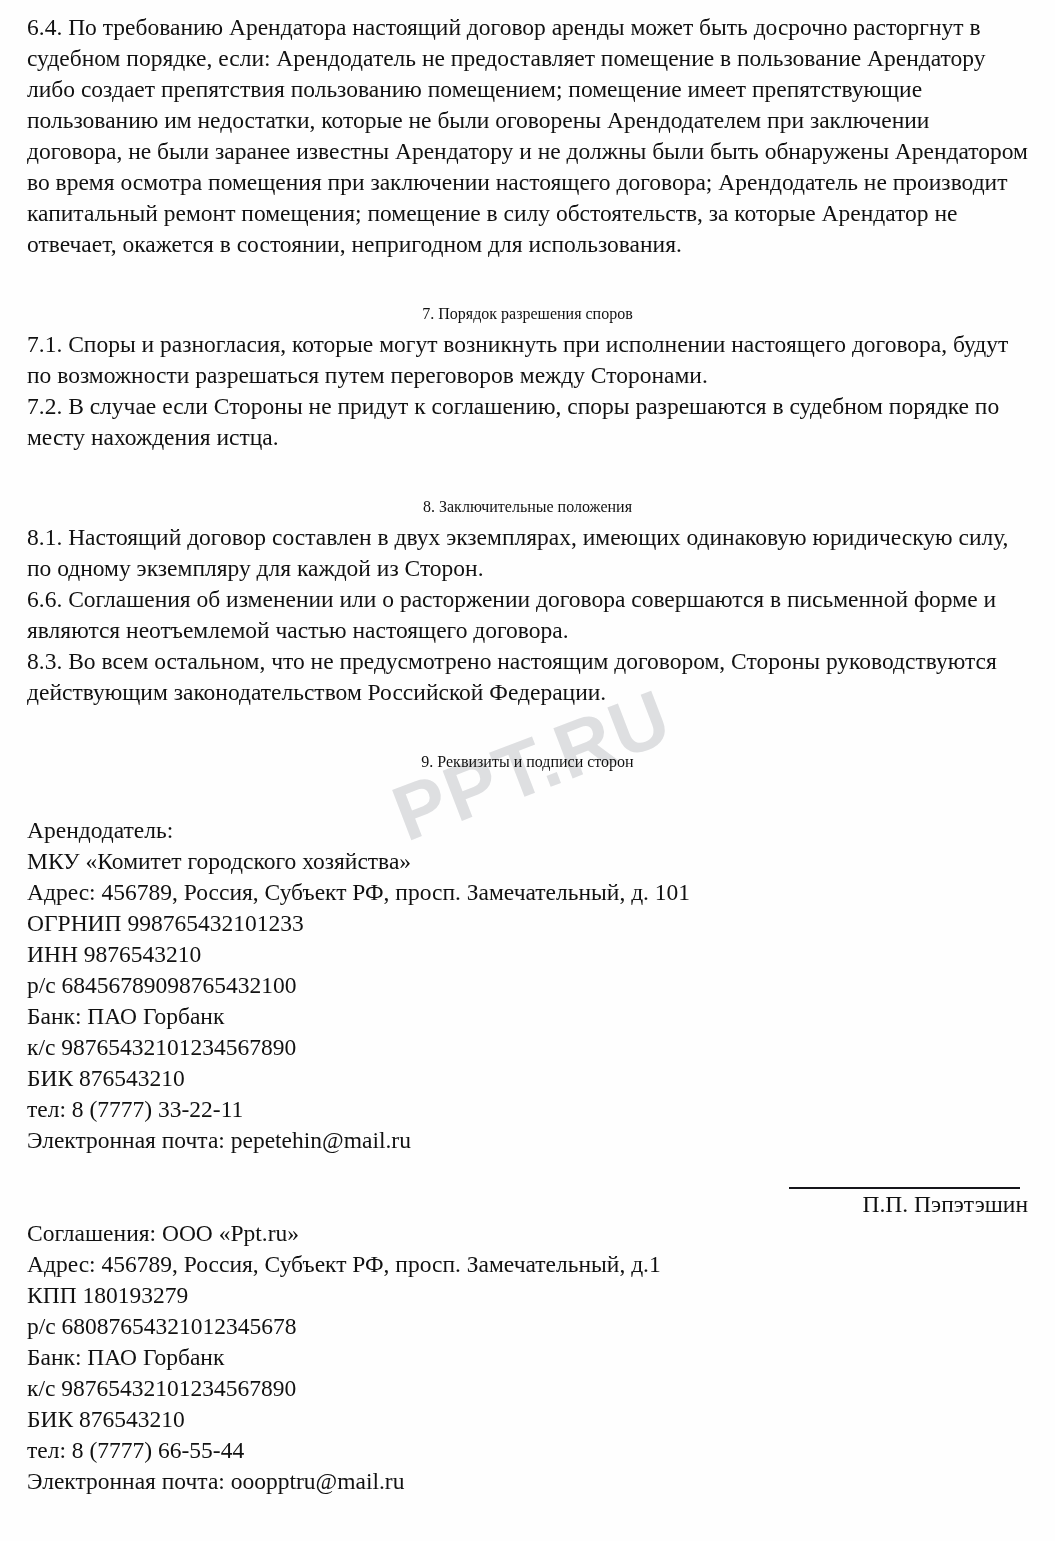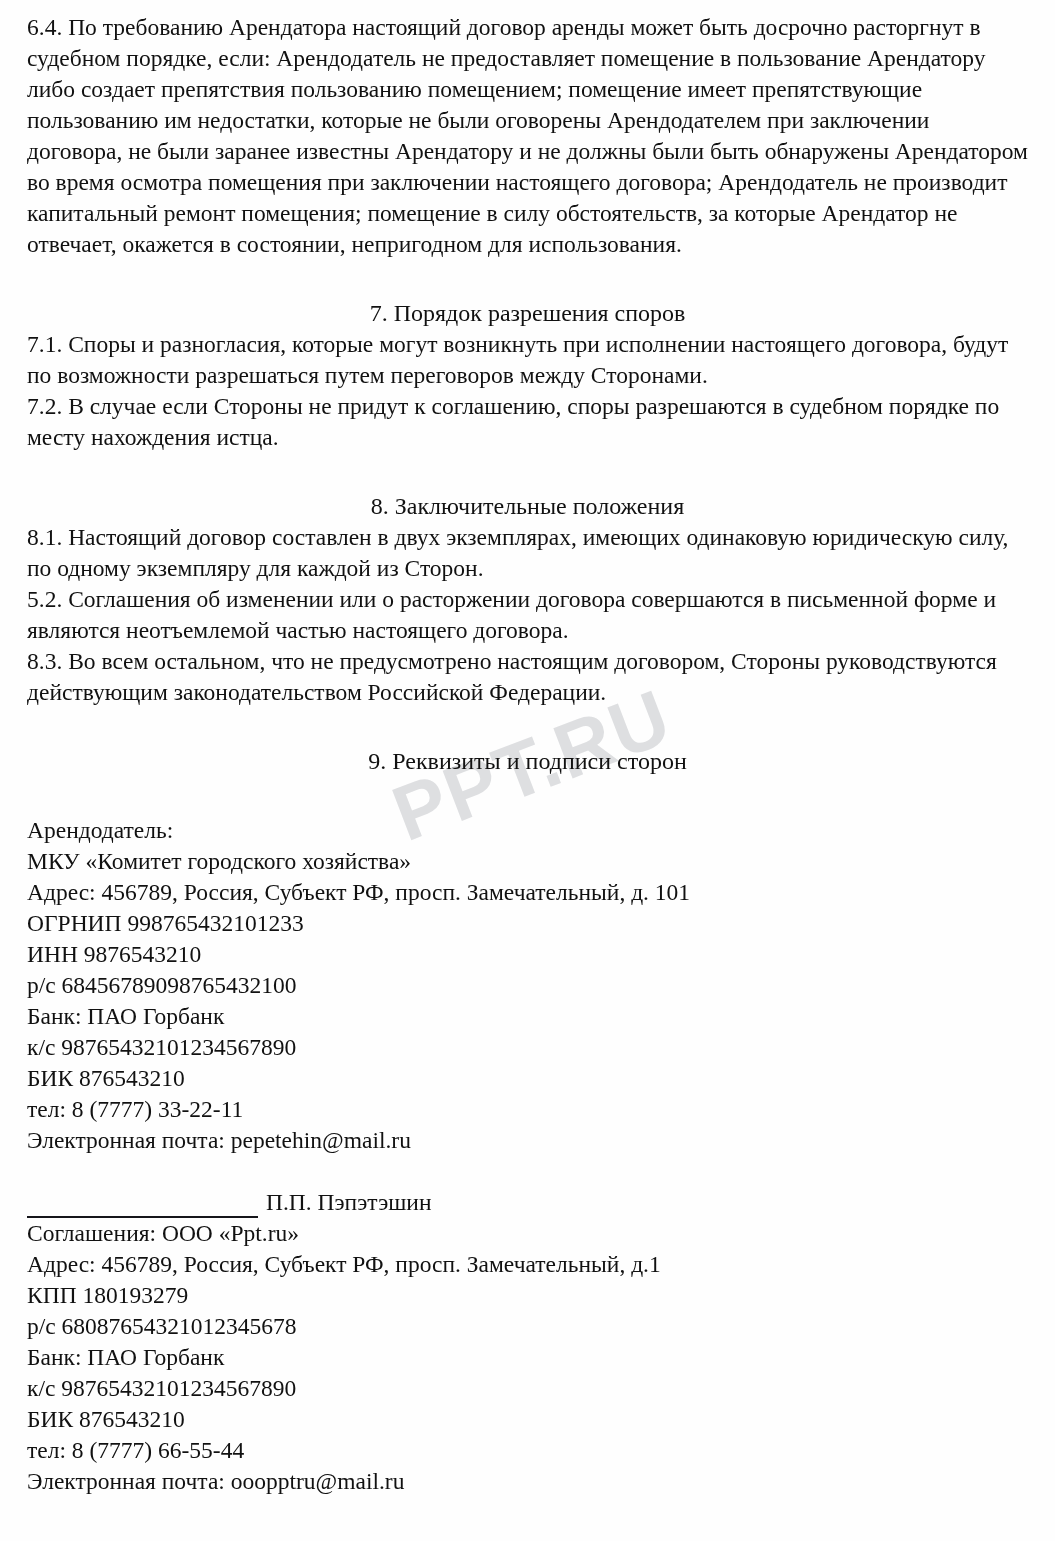--- a/index.html
+++ b/index.html
@@ -63,41 +63,42 @@
   p.para {
     margin: 0;
     text-align: left;
     white-space: normal;
   }
 
   .heading {
     margin: 0;
     text-align: center;
     font-weight: 400;
-    font-size: 24px;
+    font-size: 16px;
     line-height: 31px;
   }
 
   .gap-sm { height: 31px; }
   .gap-md { height: 38px; }
 
   
   .req-line {
     margin: 0;
     white-space: nowrap;
     line-height: 31px;
   }
 
   
   .sign-row {
     display: flex;
     align-items: flex-end;
     line-height: 31px;
     height: 31px;
     margin: 0;
+    flex-direction: column;
   }
   .sign-rule {
     display: inline-block;
     width: 231px;
     border-bottom: 2px solid #15151a;
     height: 22px;
     margin-right: 8px;
   }
   .sign-name {
     white-space: nowrap;
@@ -119,21 +120,21 @@
     <div class="gap-md"></div>
 
     <p class="heading">7. Порядок разрешения споров</p>
     <p class="para">7.1. Споры и разногласия, которые могут возникнуть при исполнении настоящего договора, будут по возможности разрешаться путем переговоров между Сторонами.</p>
     <p class="para">7.2. В случае если Стороны не придут к соглашению, споры разрешаются в судебном порядке по месту нахождения истца.</p>
 
     <div class="gap-md"></div>
 
     <p class="heading">8. Заключительные положения</p>
     <p class="para">8.1. Настоящий договор составлен в двух экземплярах, имеющих одинаковую юридическую силу, по одному экземпляру для каждой из Сторон.</p>
-    <p class="para">5.2. Соглашения об изменении или о расторжении договора совершаются в письменной форме и являются неотъемлемой частью настоящего договора.</p>
+    <p class="para">6.6. Соглашения об изменении или о расторжении договора совершаются в письменной форме и являются неотъемлемой частью настоящего договора.</p>
     <p class="para">8.3. Во всем остальном, что не предусмотрено настоящим договором, Стороны руководствуются действующим законодательством Российской Федерации.</p>
 
     <div class="gap-md"></div>
 
     <p class="heading">9. Реквизиты и подписи сторон</p>
 
     <div class="gap-md"></div>
 
     <div>
       <p class="req-line">Арендодатель:</p>

